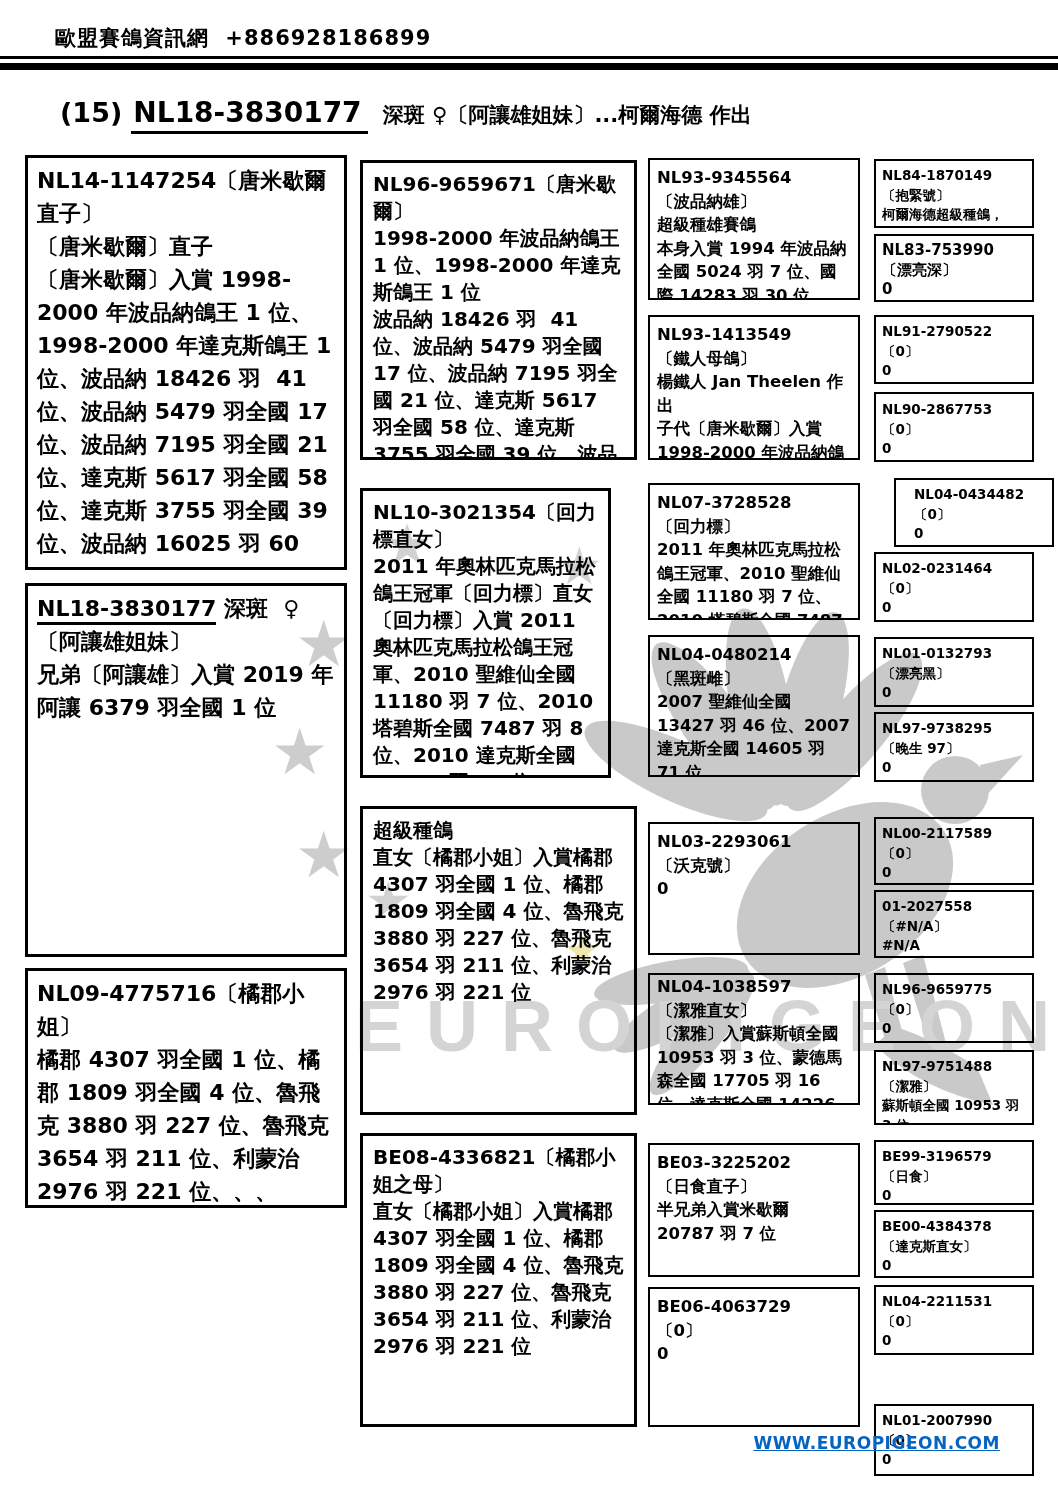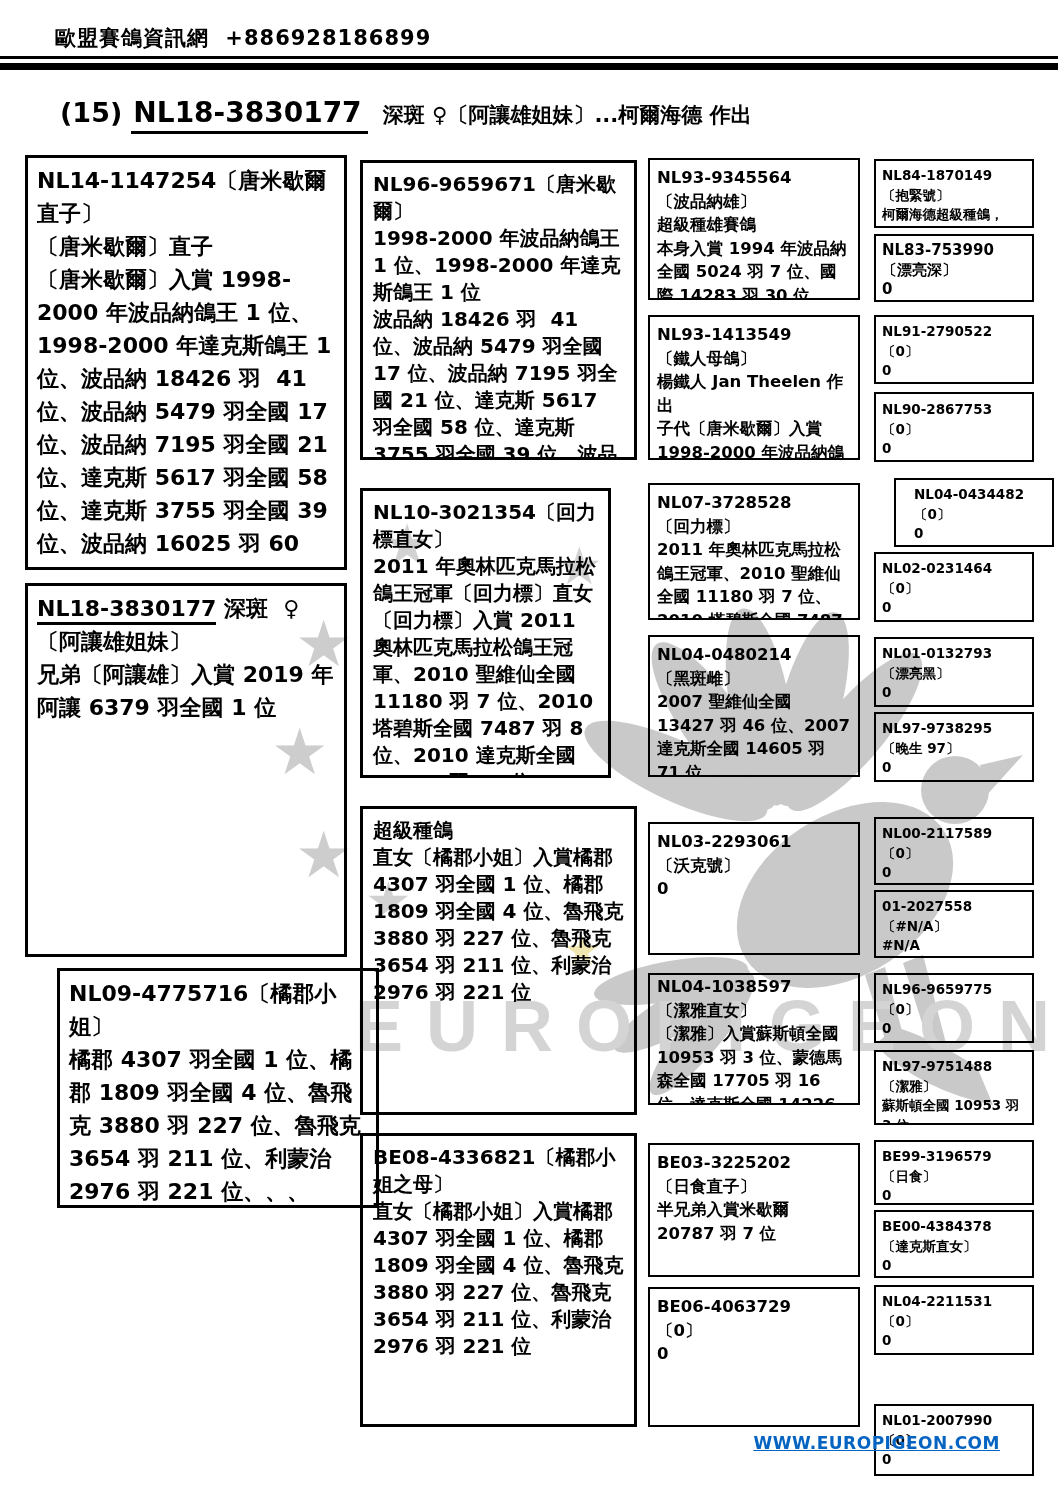--- a/index.html
+++ b/index.html
@@ -79,21 +79,21 @@
       <div class="pbox" style="left: 25px; top: 155px; width: 322px; height: 415px; border-width: 3px; font-size: 22px; line-height: 33px; padding: 6px 9px;">
         <div class="phead"><span class="pring">NL14-1147254</span><span>〔唐米歇爾直子〕</span></div>
         <div class="pbody">〔唐米歇爾〕直子
 〔唐米歇爾〕入賞 1998-2000 年波品納鴿王 1 位、1998-2000 年達克斯鴿王 1 位、波品納 18426 羽  41 位、波品納 5479 羽全國 17 位、波品納 7195 羽全國 21 位、達克斯 5617 羽全國 58 位、達克斯 3755 羽全國 39 位、波品納 16025 羽 60</div>
       </div>
       <div class="pbox" style="left: 25px; top: 583px; width: 322px; height: 374px; border-width: 3px; font-size: 22px; line-height: 33px; padding: 6px 9px;">
         <div class="phead"><span class="pring u">NL18-3830177</span><span> 深斑  ♀</span></div>
         <div class="pbody">〔阿讓雄姐妹〕
 兄弟〔阿讓雄〕入賞 2019 年阿讓 6379 羽全國 1 位</div>
       </div>
-      <div class="pbox" style="left: 25px; top: 968px; width: 322px; height: 240px; border-width: 3px; font-size: 22px; line-height: 33px; padding: 6px 9px; margin-left: 32px;">
+      <div class="pbox" style="left: 25px; top: 968px; width: 322px; height: 240px; border-width: 3px; font-size: 22px; line-height: 33px; padding: 6px 9px;">
         <div class="phead"><span class="pring">NL09-4775716</span><span>〔橘郡小姐〕</span></div>
         <div class="pbody">橘郡 4307 羽全國 1 位、橘郡 1809 羽全國 4 位、魯飛克 3880 羽 227 位、魯飛克 3654 羽 211 位、利蒙治 2976 羽 221 位、、、</div>
       </div>
       <div class="pbox" style="left: 360px; top: 160px; width: 277px; height: 300px; border-width: 3px; font-size: 20px; line-height: 27px; padding: 8px 10px;">
         <div class="phead"><span class="pring">NL96-9659671</span><span>〔唐米歇爾〕</span></div>
         <div class="pbody">1998-2000 年波品納鴿王 1 位、1998-2000 年達克斯鴿王 1 位
 波品納 18426 羽  41 位、波品納 5479 羽全國 17 位、波品納 7195 羽全國 21 位、達克斯 5617 羽全國 58 位、達克斯 3755 羽全國 39 位、波品納 16025</div>
       </div>
       <div class="pbox" style="left: 360px; top: 488px; width: 251px; height: 290px; border-width: 3px; font-size: 20px; line-height: 27px; padding: 8px 10px;">
         <div class="phead"><span class="pring">NL10-3021354</span><span>〔回力標直女〕</span></div>

